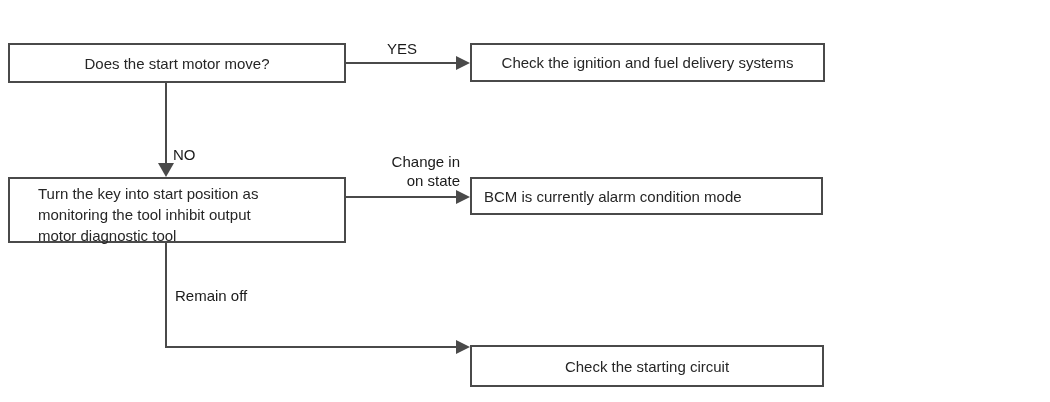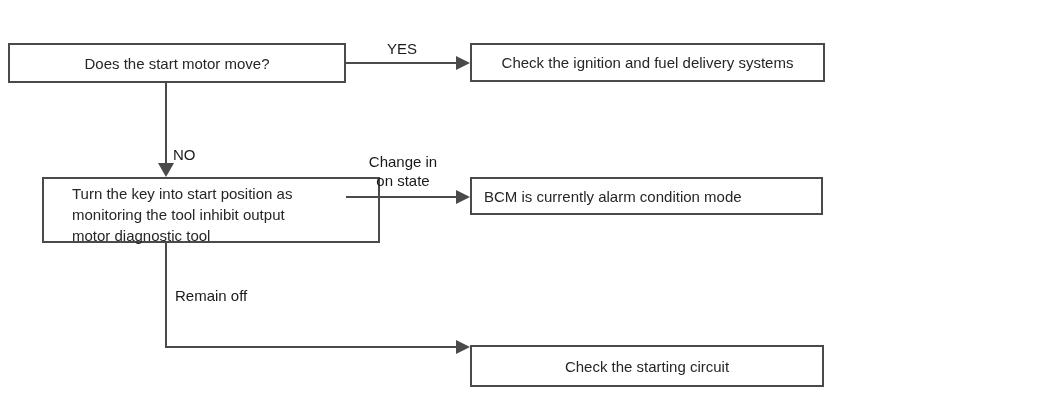--- a/index.html
+++ b/index.html
@@ -32,21 +32,20 @@
   }
   .node.left-align{
     justify-content:flex-start;
     text-align:center;
   }
   .node.multiline{
     display:block;
     text-align:left;
     padding:4px 8px 0 28px;
     line-height:21px;
-    margin-left:34px;
   }
   .node.multiline span{display:block;}
   #node-start-motor{left:8px;top:43px;width:338px;height:40px;}
   #node-check-ignition{left:470px;top:43px;width:355px;height:39px;}
   #node-turn-key{left:8px;top:177px;width:338px;height:66px;}
   #node-bcm-alarm{left:470px;top:177px;width:353px;height:38px;padding-left:12px;}
   #node-check-circuit{left:470px;top:345px;width:354px;height:42px;}
 
   .hline,.vline{position:absolute;background:var(--line);}
   #line-yes{left:346px;top:62px;width:112px;height:2px;}
@@ -75,21 +74,21 @@
   .edge-label{
     position:absolute;
     font-size:15px;
     font-weight:normal;
     color:var(--label);
     line-height:19px;
     white-space:nowrap;
   }
   #label-yes{left:346px;top:39px;width:112px;text-align:center;}
   #label-no{left:173px;top:113px;margin-top:32px;}
-  #label-change{left:346px;top:152px;width:114px;text-align:center;}
+  #label-change{left:346px;top:152px;width:114px;text-align:right;}
   #label-change span{display:block;}
   #label-remain{left:175px;top:286px;}
 </style>
 </head>
 <body>
 
 <div class="canvas">
 
   <div class="node" id="node-start-motor">Does the start motor move?</div>
 

